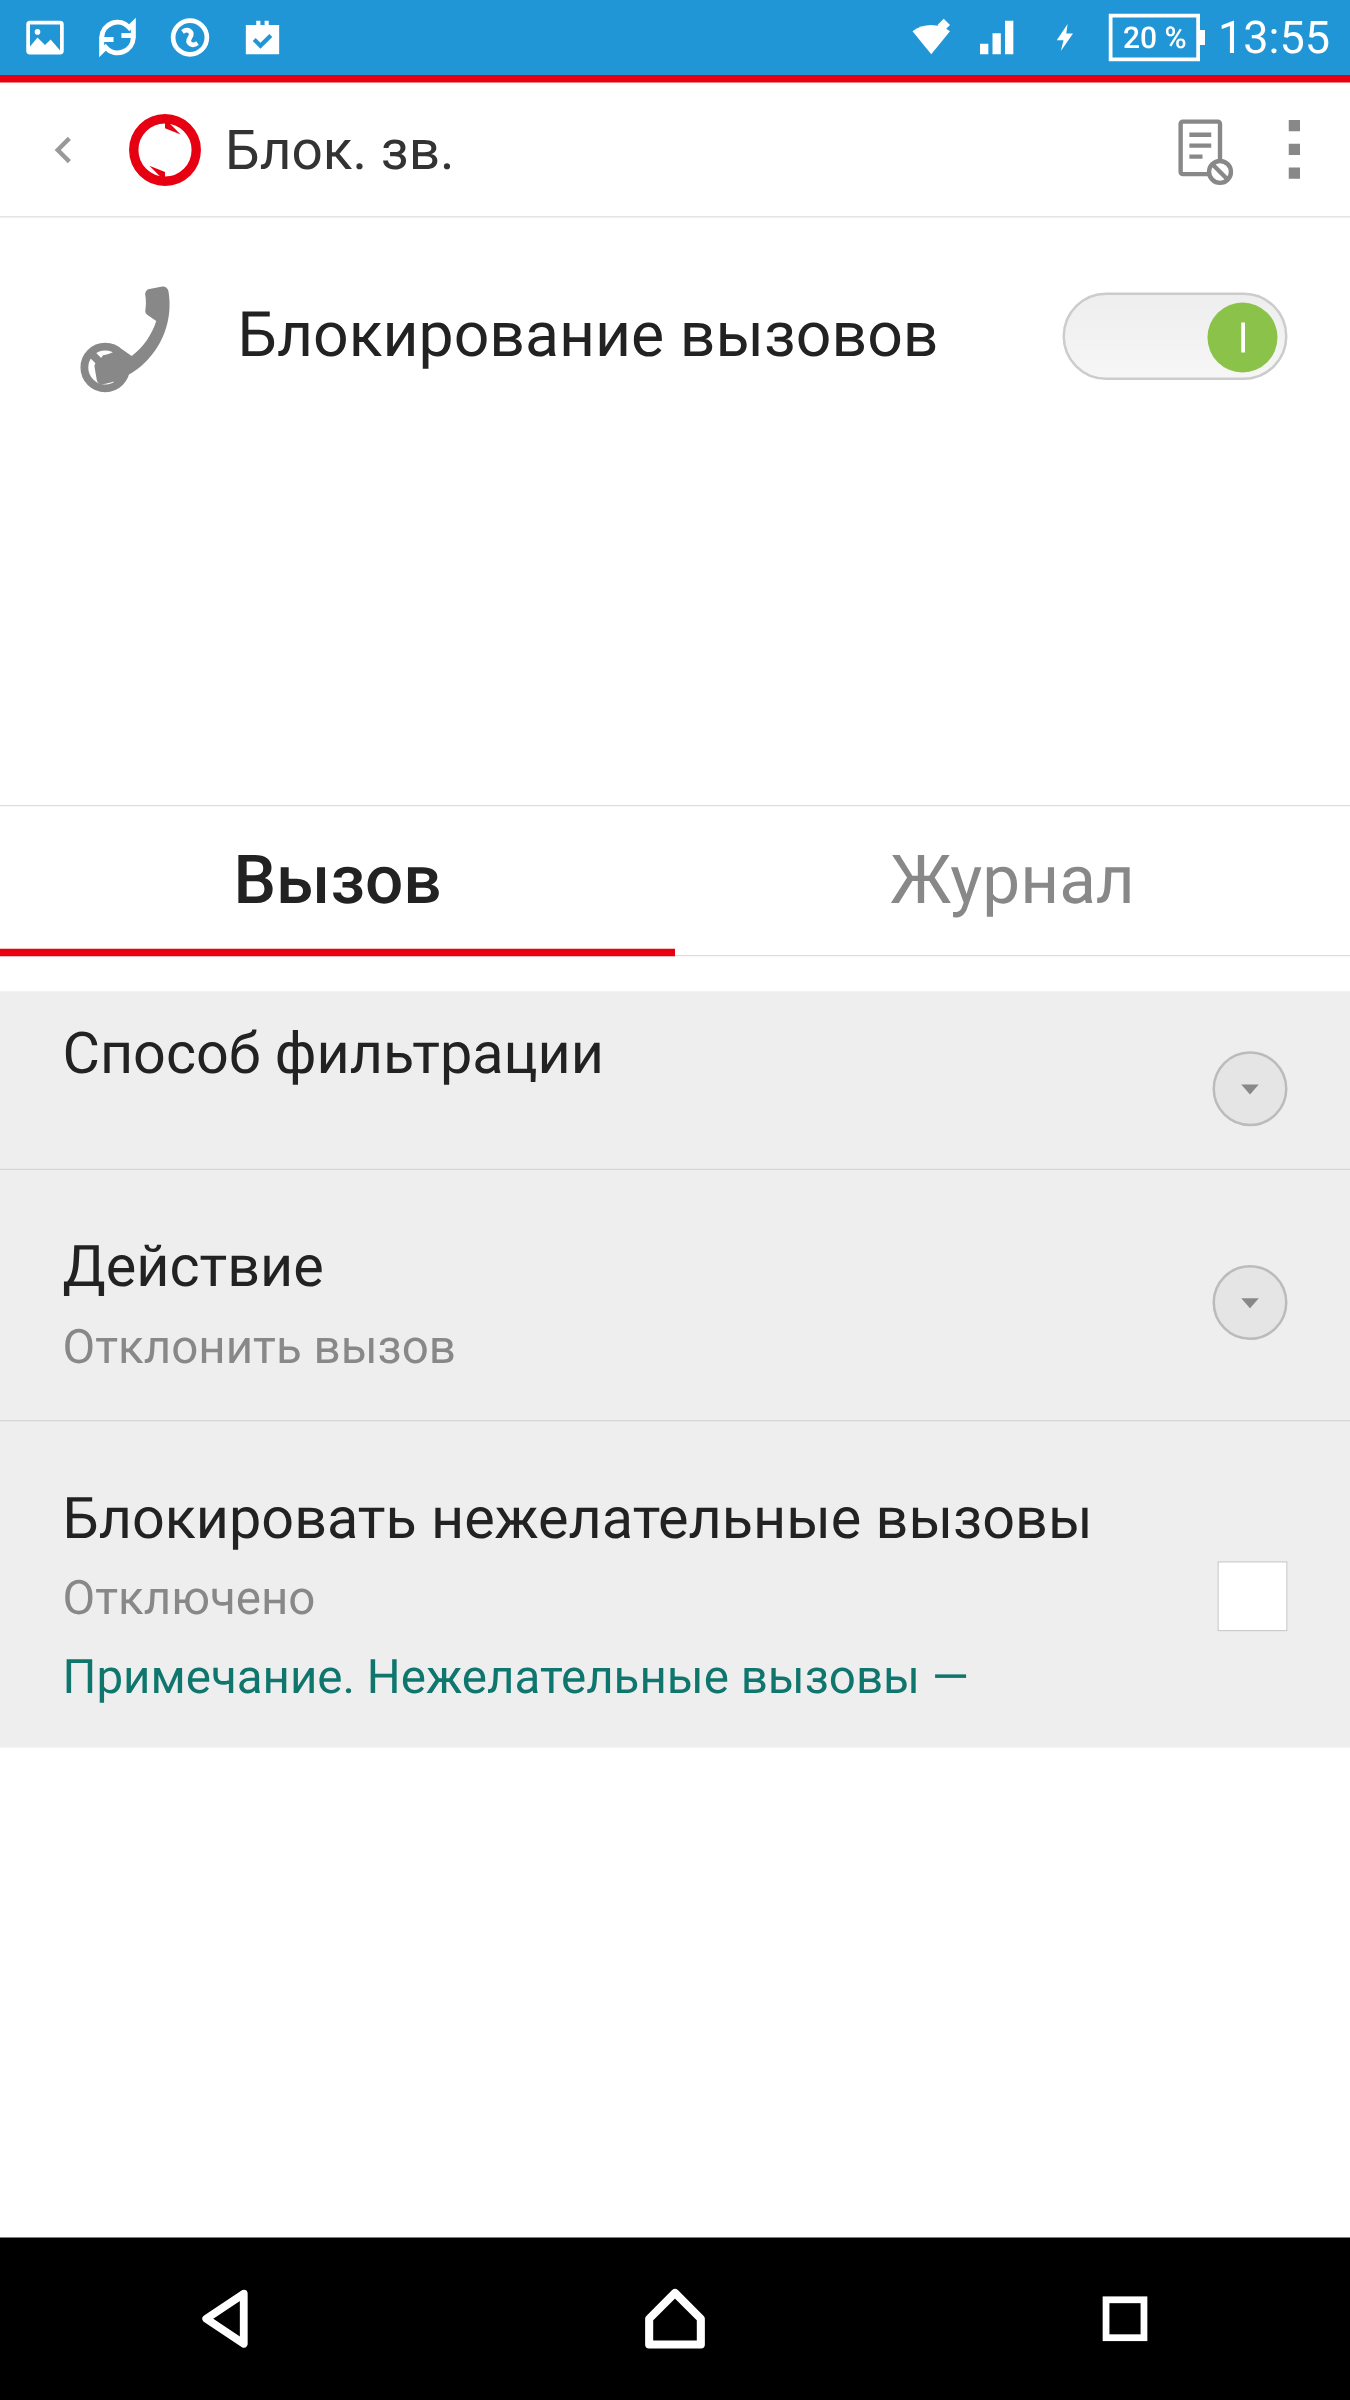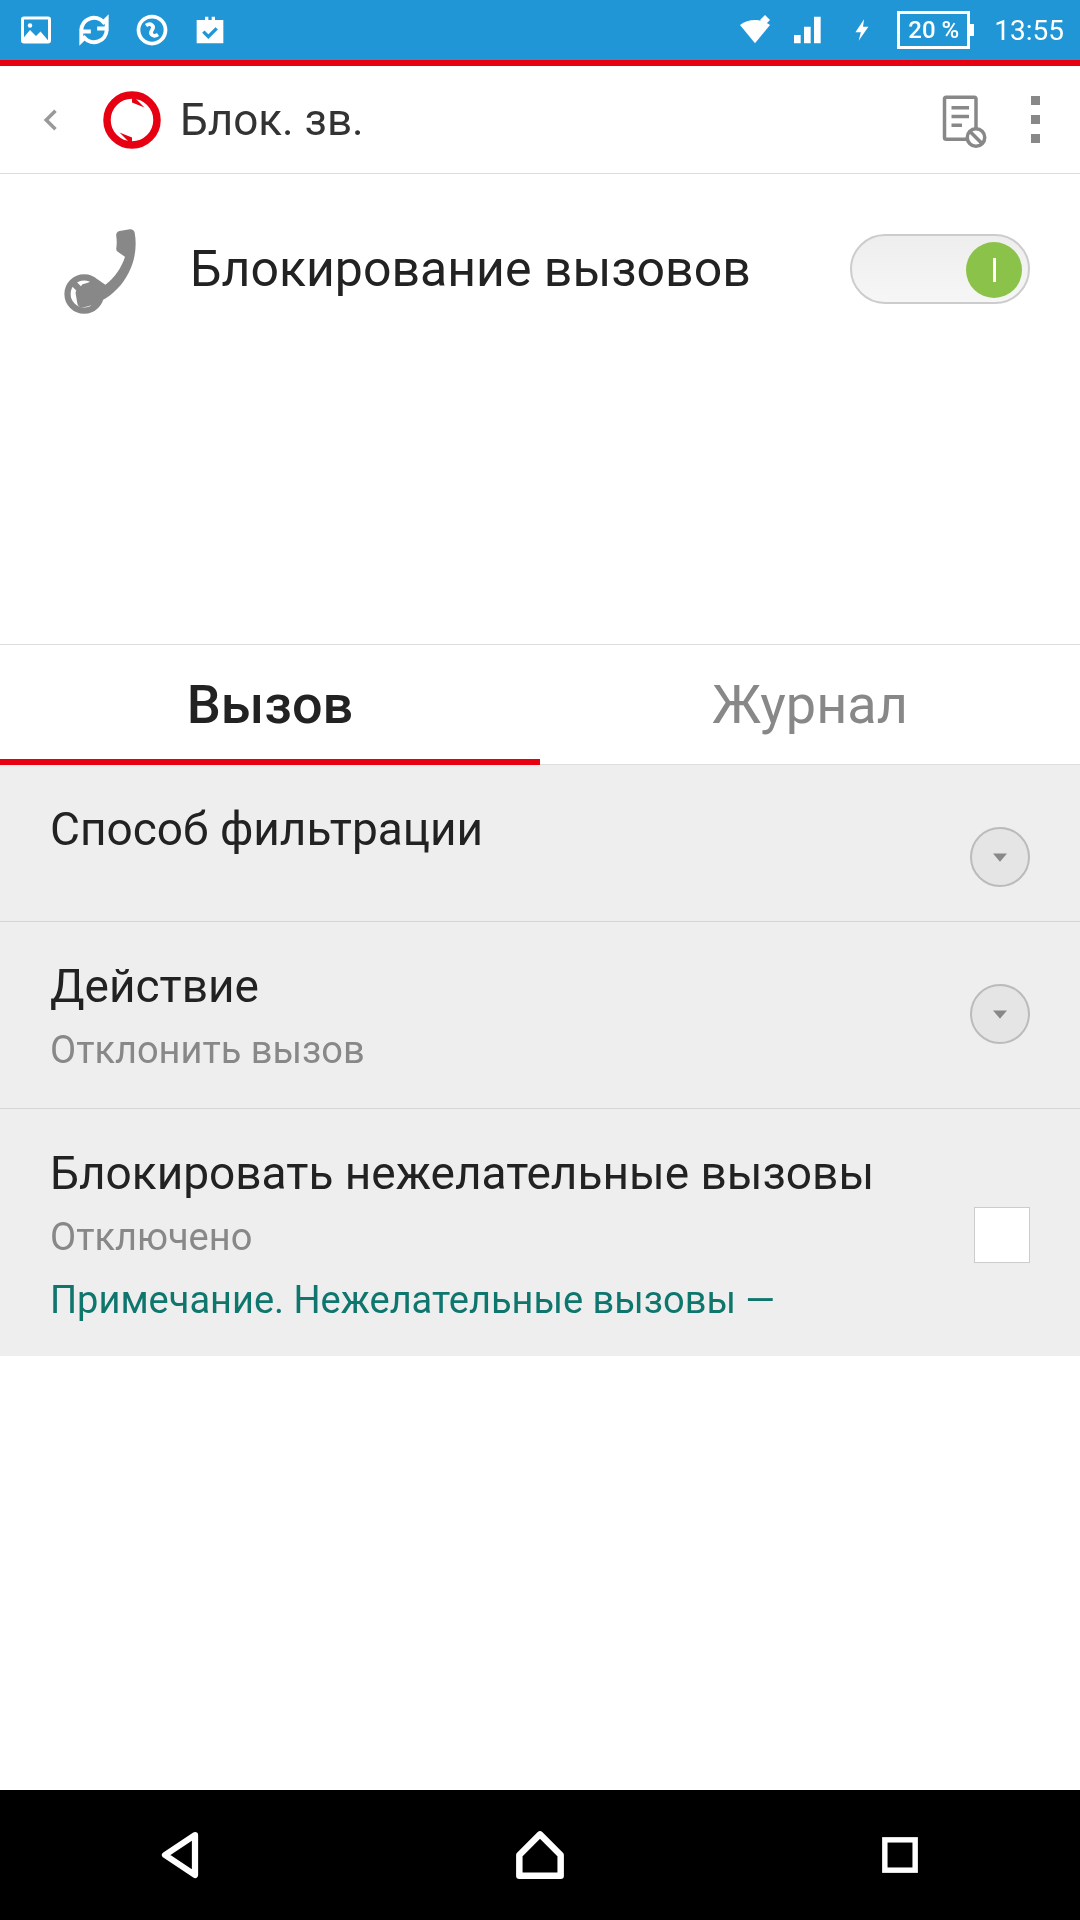--- a/index.html
+++ b/index.html
@@ -16,21 +16,21 @@
   }
   .status-left { display: flex; align-items: center; gap: 18px; flex: 1; }
   .status-right { display: flex; align-items: center; gap: 14px; }
   .status-icon { width: 40px; height: 40px; display: flex; align-items: center; justify-content: center; }
   .battery-box {
     display: flex; align-items: flex-end; gap: 6px;
     border: 3px solid #fff; padding: 2px 8px; font-size: 24px; font-weight: 500;
     position: relative;
   }
   .battery-box::after { content:''; position:absolute; right:-7px; top:30%; width:4px; height:40%; background:#fff; }
-  .clock { font-size: 28px; font-weight: 400; margin-left: 10px; }
+  .clock { font-size: 36px; font-weight: 400; }
   
   
   .red-stripe { height: 6px; background: #e60012; }
   .app-bar {
     height: 108px;
     display: flex;
     align-items: center;
     padding: 0 20px;
     border-bottom: 1px solid #ddd;
     gap: 16px;
@@ -80,25 +80,26 @@
     position: relative;
   }
   .tab.active { color: #222; font-weight: 500; }
   .tab.active::after {
     content:''; position:absolute; left:0; right:0; bottom:-1px; height:6px; background:#e60012;
   }
   
   
   .settings { background: #eeeeee; }
   .setting-item {
-    padding: 38px 50px 34px;
+    padding: 24px 50px 34px;
     border-bottom: 1px solid #d5d5d5;
     display: flex;
     align-items: flex-start;
     gap: 34px;
+    margin-top: 28px;
   }
   .setting-text { flex: 1; }
   .setting-title { font-size: 46px; color: #222; margin-bottom: 14px; line-height: 1.15; }
   .setting-value { font-size: 38px; color: #888; line-height: 1.25; }
   .setting-note { font-size: 38px; color: #0f766e; margin-top: 16px; }
   .dropdown-icon {
     width: 60px; height: 60px; border-radius: 50%;
     background: #e5e5e5; border: 2px solid #bbb;
     display: flex; align-items: center; justify-content: center;
     margin-top: 24px;

